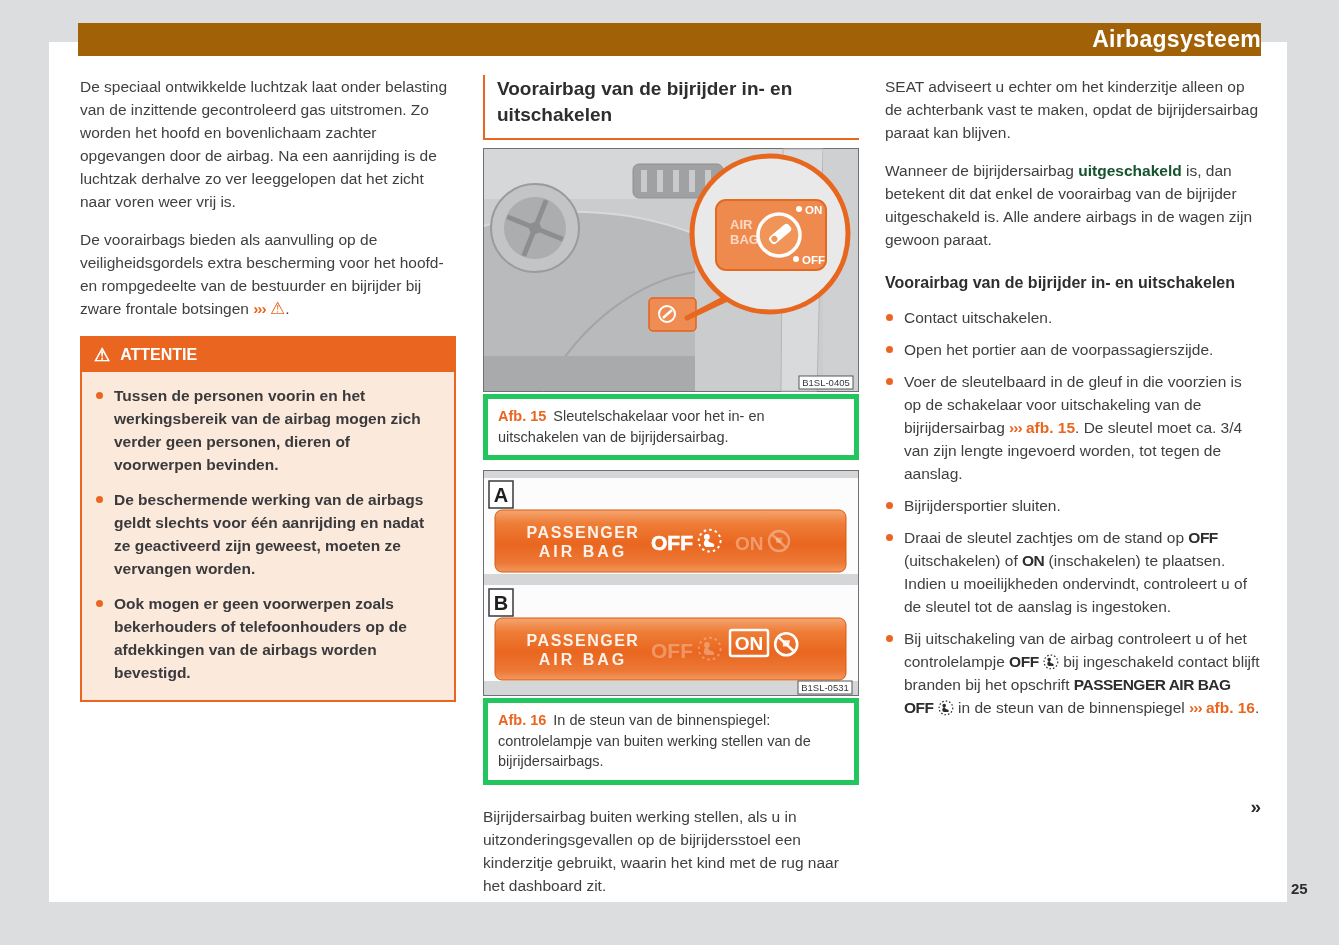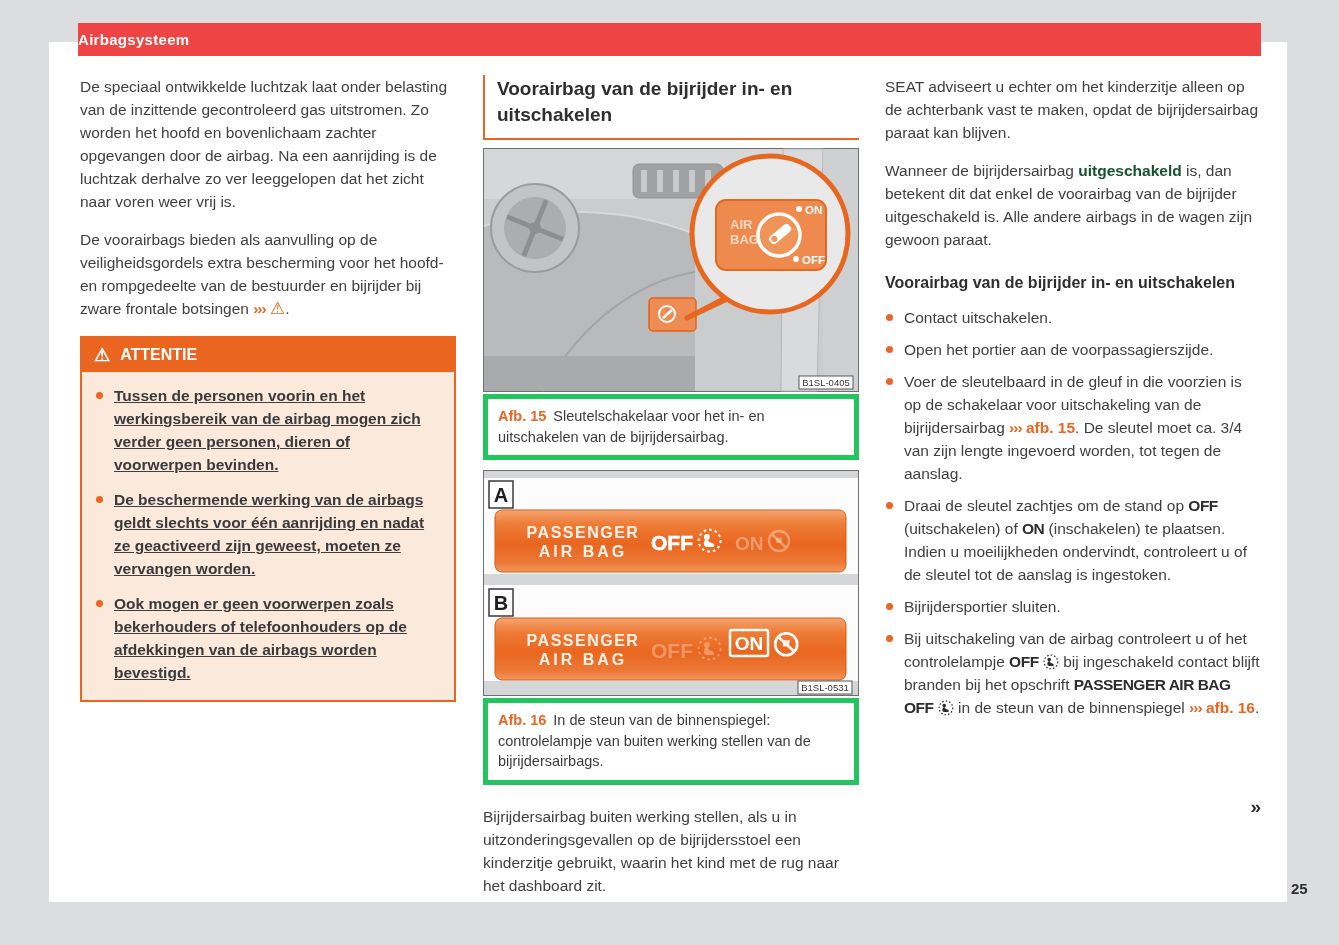--- a/index.html
+++ b/index.html
@@ -2,41 +2,41 @@
 <html><head>
 <meta charset="utf-8">
 <style>
   * { margin:0; padding:0; box-sizing:border-box; }
   html,body { width:1339px; height:945px; }
   body { font-family:"Liberation Sans", sans-serif; background:#dcddde; position:relative; overflow:hidden; color:#3f3f41; }
 
   .sheet { position:absolute; left:49px; top:42px; width:1238px; height:860px; background:#ffffff; }
 
   .header-bar { position:absolute; left:29px; top:-19px; width:1183px; height:33px;
-    background:#ef4444; color:#fff; font-size:15px; font-weight:700;
-    text-align:left; line-height:33px; letter-spacing:.3px; }
+    background:#a16207; color:#fff; font-size:23px; font-weight:700;
+    text-align:right; line-height:33px; letter-spacing:.3px; }
 
   .col { position:absolute; top:33px; font-size:15.5px; line-height:23px; }
   .col1 { left:31px;  width:376px; }
   .col2 { left:434px; width:376px; }
   .col3 { left:836px; width:378px; }
 
   p.body { margin-bottom:15px; }
   .ref-arrows { color:#ea6620; font-weight:700; letter-spacing:-1px; }
   .warn-tri { color:#ea6620; font-size:17px; }
   .fig-link { color:#ea6620; font-weight:700; }
   b.plain { font-weight:700; color:#14532d; }
   .narrow { font-weight:800; letter-spacing:-0.5px; color:#2d2d2f; }
 
   
   .attention { border:2px solid #ea6620; margin-top:16px; }
   .attention-header { background:#ea6620; color:#fff; font-weight:700; font-size:16px;
     padding:5px 12px 6px 12px; display:flex; align-items:center; gap:10px; }
   .attention-header .tri { color:#fff; font-size:18px; line-height:1; }
-  .attention-body { background:#fbe9dc; padding:12px 14px 14px 12px;text-decoration:underline; }
+  .attention-body { background:#fbe9dc; padding:12px 14px 14px 12px; }
   .attention-body li { list-style:none; position:relative; padding-left:20px;
     font-weight:700; color:#3a3a3c; margin-bottom:12px; }
   .attention-body li:last-child { margin-bottom:2px; }
   .attention-body li::before { content:""; position:absolute; left:2px; top:8px;
     width:7px; height:7px; border-radius:50%; background:#ea6620; }
 
   
   .mid-heading { font-size:19px; line-height:26px; font-weight:700; color:#2e2e30;
     border-left:2px solid #ea6620; border-bottom:2px solid #ea6620;
     padding:1px 0 10px 12px; margin-bottom:8px; }
@@ -218,22 +218,22 @@
   <div class="col col3" style="position:absolute;">
     <p class="body">SEAT adviseert u echter om het kinderzitje alleen op de achterbank vast te maken, opdat de bijrijdersairbag paraat kan blijven.</p>
     <p class="body"><span>Wanneer de bijrijdersairbag </span><b class="plain">uitgeschakeld</b><span> is, dan betekent dit dat enkel de voorairbag van de bijrijder uitgeschakeld is. Alle andere airbags in de wagen zijn gewoon paraat.</span></p>
 
     <h3 class="sub-heading">Voorairbag van de bijrijder in- en uitschakelen</h3>
 
     <ul class="blist">
       <li>Contact uitschakelen.</li>
       <li>Open het portier aan de voorpassagierszijde.</li>
       <li><span>Voer de sleutelbaard in de gleuf in die voorzien is op de schakelaar voor uitschakeling van de bijrijdersairbag </span><span class="ref-arrows">›››</span> <span class="fig-link">afb. 15</span><span>. De sleutel moet ca. 3/4 van zijn lengte ingevoerd worden, tot tegen de aanslag.</span></li>
+      <li>Bijrijdersportier sluiten.</li>
       <li><span>Draai de sleutel zachtjes om de stand op </span><span class="narrow">OFF</span><span> (uitschakelen) of </span><span class="narrow">ON</span><span> (inschakelen) te plaatsen. Indien u moeilijkheden ondervindt, controleert u of de sleutel tot de aanslag is ingestoken.</span></li>
-      <li>Bijrijdersportier sluiten.</li>
       <li><span>Bij uitschakeling van de airbag controleert u of het controlelampje </span><span class="narrow">OFF</span> <svg class="ico" style="color:#2d2d2f">
             <use href="#ico-childseat" transform="scale(0.72)"></use>
           </svg><span> bij ingeschakeld contact blijft branden bij het opschrift </span><span class="narrow">PASSENGER AIR BAG OFF</span> <svg class="ico" style="color:#2d2d2f">
             <use href="#ico-childseat" transform="scale(0.72)"></use>
           </svg><span> in de steun van de binnenspiegel </span><span class="ref-arrows">›››</span> <span class="fig-link">afb. 16</span><span>.</span></li>
     </ul>
     <div class="continue-mark">»</div>
   </div>
 </div>
 

